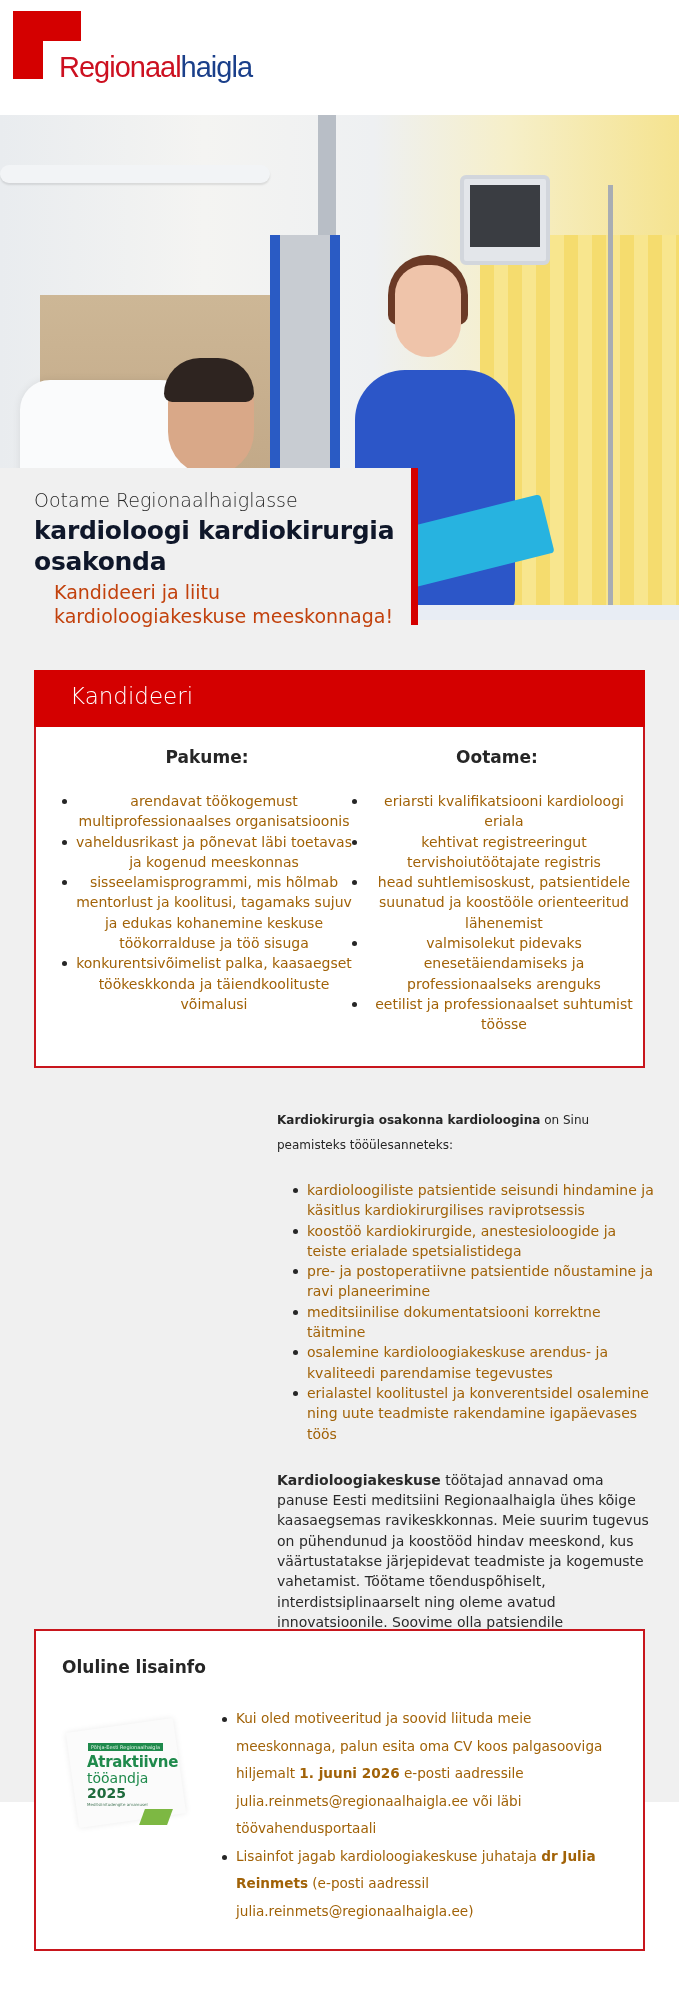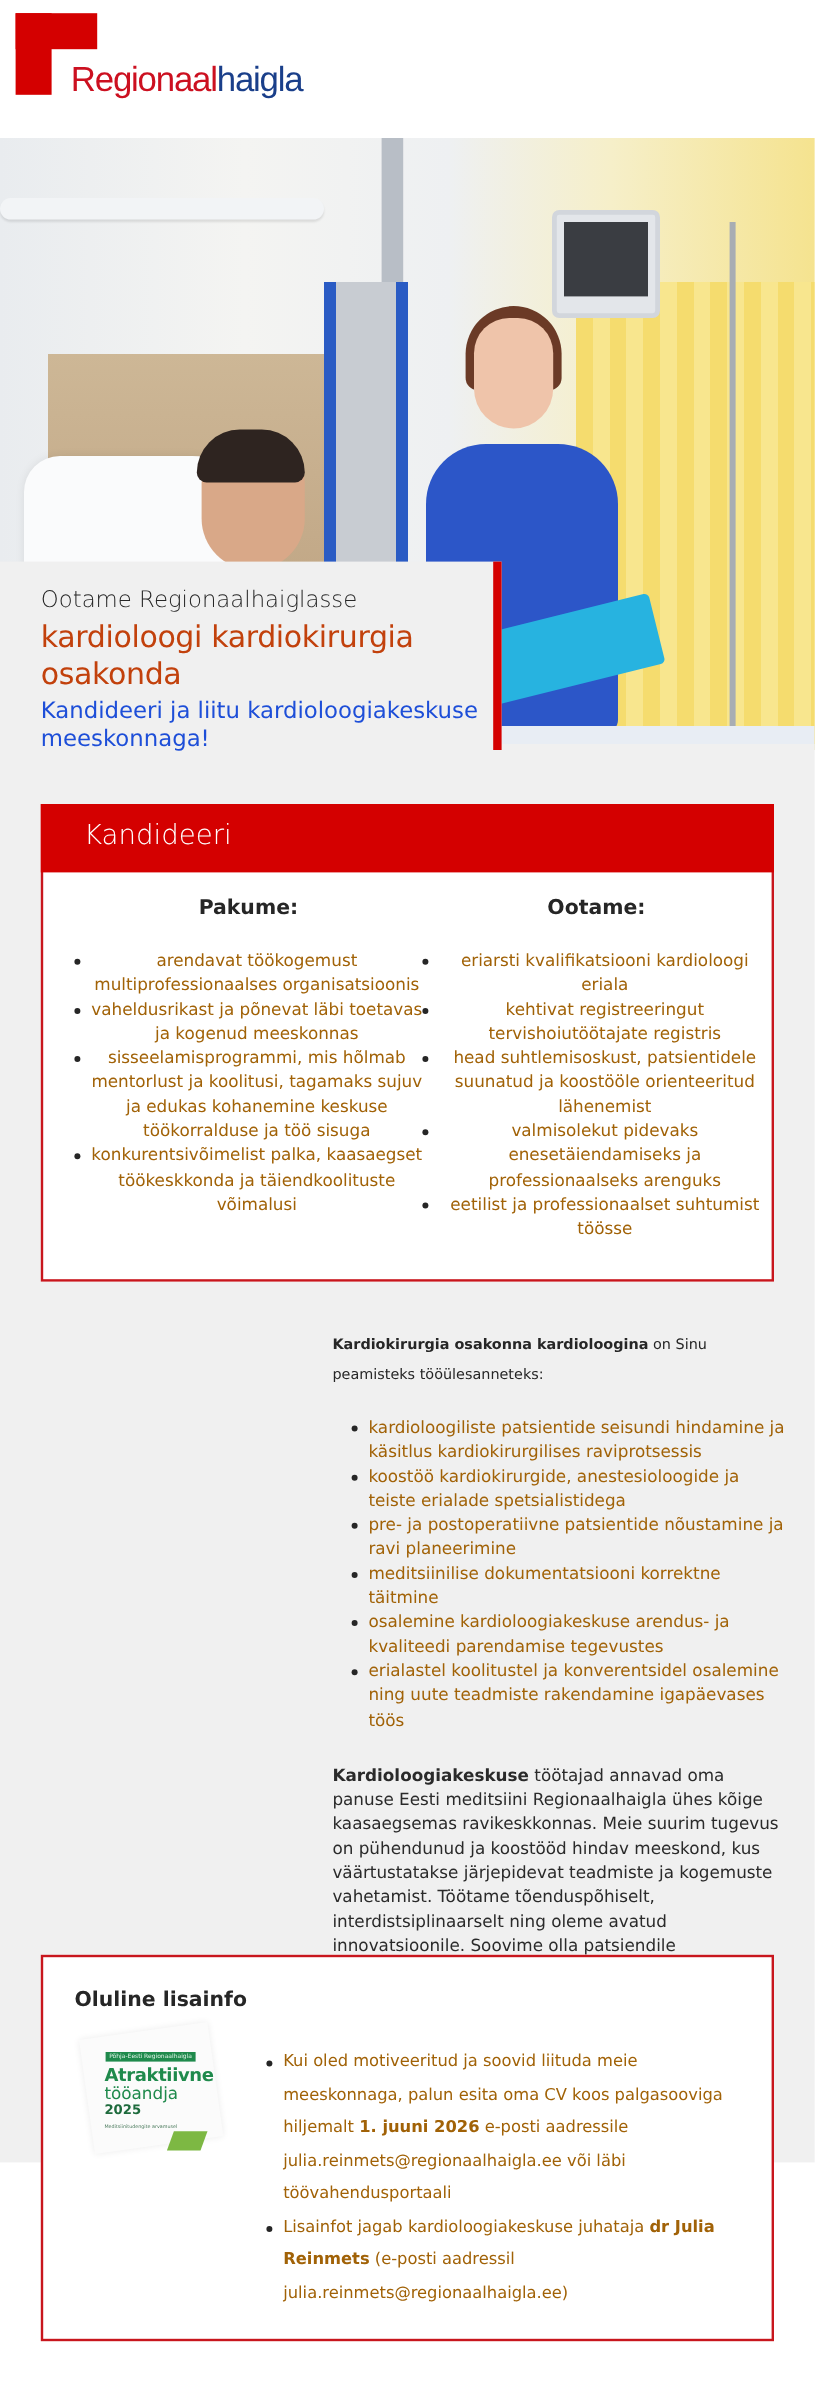--- a/index.html
+++ b/index.html
@@ -34,22 +34,22 @@
   .hero .patient-hair { position: absolute; left: 164px; top: 243px; width: 90px; height: 44px; background: #2e2420; border-radius: 44px 44px 10px 10px; }
   .hero .nurse-body { position: absolute; left: 355px; top: 255px; width: 160px; height: 240px; background: #2c56c8; border-radius: 50px 50px 10px 10px; }
   .hero .nurse-head { position: absolute; left: 395px; top: 150px; width: 66px; height: 92px; background: #efc4aa; border-radius: 32px 32px 36px 36px; }
   .hero .nurse-hair { position: absolute; left: 388px; top: 140px; width: 80px; height: 70px; background: #6b3a26; border-radius: 40px 40px 10px 10px; }
   .hero .folder { position: absolute; left: 370px; top: 400px; width: 180px; height: 60px; background: #27b3e0; transform: rotate(-14deg); border-radius: 4px; }
   .hero .sheet { position: absolute; left: 410px; top: 490px; width: 269px; height: 100px; background: #e8edf4; }
 
   
   .hero-card { position: absolute; left: 0; top: 468px; width: 418px; height: 157px; background: #f0f0f0; border-right: 7px solid #d40000; padding: 20px 0 0 34px; }
   .hero-lead { font-family: "DejaVu Sans", sans-serif; font-size: 19px; font-weight: 300; color: #262626; line-height: 25px; }
-  .hero-title { font-size: 25px; font-weight: normal; color: #c2410c; line-height: 31px; margin-top: 2px; letter-spacing: -0.3px; }
-  .hero-sub { font-size: 19px; color: #1d4ed8; line-height: 24px; margin-top: 3px; }
+  .hero-title { font-size: 25px; font-weight: bold; color: #0f172a; line-height: 31px; margin-top: 2px; letter-spacing: -0.3px; }
+  .hero-sub { font-size: 19px; color: #c2410c; line-height: 24px; margin-top: 3px; margin-left: 20px; }
 
   
   .apply { position: absolute; left: 34px; top: 670px; width: 611px; height: 398px; background: #fff; border: 2px solid #c8161d; }
   .apply-head { height: 57px; background: #d40000; color: #fff; font-size: 23px; font-weight: 300; padding: 13px 0 0 36px; margin: -2px -2px 0 -2px; }
   .cols { display: flex; padding: 0 0 0 26px; text-align: center; }
   .col { width: 290px; }
   .col h3 { font-size: 17px; font-weight: bold; margin-top: 20px; margin-bottom: 24px; color: #262626; }
   ul.blist { list-style: none; }
   ul.blist li { position: relative; padding-left: 14px; font-size: 14px; line-height: 20.3px; color: #a16207; }
   ul.blist li::before { content: ""; position: absolute; left: 0; top: 8px; width: 5px; height: 5px; border-radius: 50%; background: #262626; }
@@ -59,26 +59,26 @@
   .duties-intro { font-size: 12px; line-height: 25px; color: #262626; }
   .duties-intro b { font-weight: bold; }
   .duties ul.blist { margin-top: 22px; padding-left: 16px; }
   .duties ul.blist li { font-size: 14px; line-height: 20.3px; }
   .about { margin-top: 26px; font-size: 14px; line-height: 20.3px; color: #2a2a2a; }
   .about b { font-weight: bold; }
 
   
   .info { position: absolute; left: 34px; top: 1629px; width: 611px; height: 322px; background: #fff; border: 2px solid #c8161d; }
   .info h3 { position: absolute; left: 26px; top: 26px; font-size: 17px; font-weight: bold; color: #262626; }
-  .badge { position: absolute; left: 30px; top: 55px; width: 124px; height: 108px; }
+  .badge { position: absolute; left: 30px; top: 88px; width: 124px; height: 108px; }
   .badge-paper { position: absolute; left: 6px; top: 6px; width: 108px; height: 96px; background: #fbfbfb; transform: rotate(-8deg); box-shadow: 0 0 6px rgba(0,0,0,0.08); }
   .badge-top { position: absolute; left: 22px; top: 24px; background: #1f8a4c; color: #dff3e6; font-size: 5px; padding: 1px 3px; }
   .badge-l1 { position: absolute; left: 21px; top: 34px; font-size: 15px; font-weight: bold; color: #1f8a4c; letter-spacing: -0.3px; }
   .badge-l2 { position: absolute; left: 21px; top: 51px; font-size: 14px; color: #1f8a4c; }
-  .badge-l3 { position: absolute; left: 21px; top: 66px; font-size: 11px; font-weight: bold; color: #1f6b3d; }
+  .badge-l3 { position: absolute; left: 21px; top: 66px; font-size: 14px; font-weight: bold; color: #1f6b3d; }
   .badge-l4 { position: absolute; left: 21px; top: 83px; font-size: 4px; color: #4a7a5c; }
   .badge-leaf { position: absolute; left: 76px; top: 90px; width: 28px; height: 16px; background: #7db843; transform: skew(-20deg); }
   .info ul.blist { position: absolute; left: 186px; top: 74px; width: 400px; }
   .info ul.blist li { font-size: 13.6px; line-height: 27.5px; }
   .info ul.blist li::before { top: 12px; }
   .info b { font-weight: bold; }
 </style>
 </head>
 <body>
 

